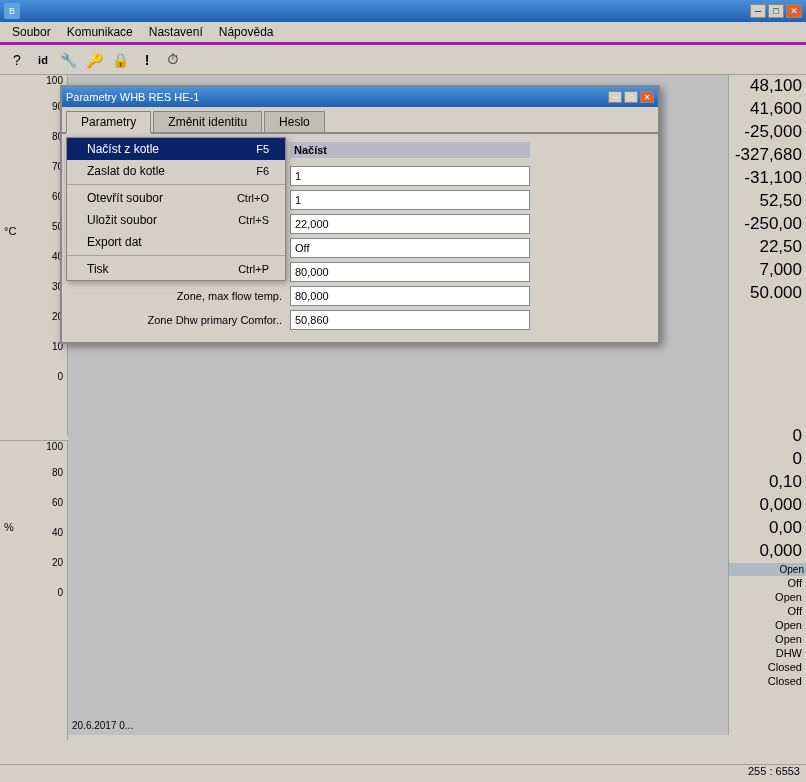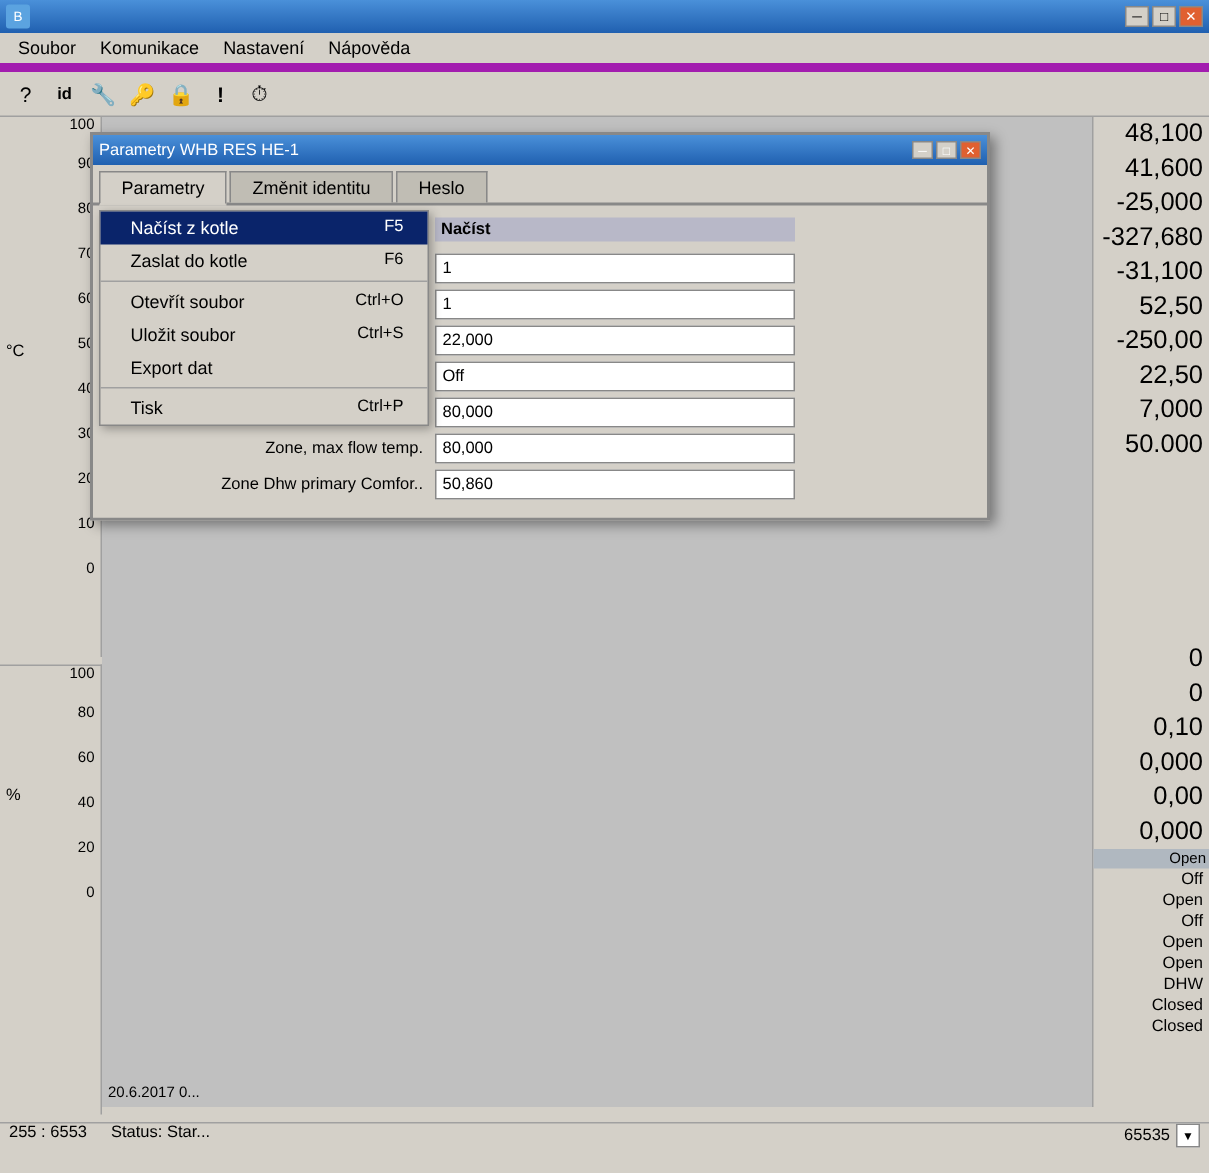--- a/index.html
+++ b/index.html
@@ -57,21 +57,21 @@
     }
     .title-btn.close { background: #e06030; color: white; }
 
     
     .menu-bar {
       background: #d4d0c8;
       height: 22px;
       display: flex;
       align-items: center;
       padding: 10px 4px;
-      border-bottom: 6px solid #a21caf;
+      border-bottom: 3px solid #a21caf;
     }
     .menu-item {
       padding: 2px 8px;
       font-size: 12px;
       cursor: pointer;
     }
 
     
     .toolbar {
       background: #d4d0c8;
@@ -112,28 +112,29 @@
       padding: 1px 4px;
       font-size: 11px;
     }
 
     
     .status-bar {
       position: absolute;
       bottom: 0;
       left: 0;
       right: 0;
-      height: 34px;
+      height: 18px;
       background: #d4d0c8;
       border-top: 1px solid #a0a0a0;
       display: flex;
-      align-items: flex-start;
+      align-items: flex-end;
       padding: 0 6px;
       font-size: 11px;
       gap: 16px;
+      flex-direction: column;
     }
     .status-bar-right {
       margin-left: auto;
       display: flex;
       align-items: center;
       gap: 4px;
     }
     .status-bar-dropdown {
       width: 16px;
       height: 16px;
@@ -214,20 +215,21 @@
       left: 4px;
       background: #d4d0c8;
       border: 1px solid #888;
       box-shadow: 2px 2px 6px rgba(0,0,0,0.3);
       z-index: 200;
       min-width: 220px;
     }
     .dropdown-item {
       display: flex;
       justify-content: space-between;
+      align-items: center;
       padding: 4px 16px 4px 20px;
       font-size: 12px;
       cursor: pointer;
       color: #000;
     }
     .dropdown-item:hover, .dropdown-item.highlighted {
       background: #0a246a;
       color: white;
     }
     .dropdown-item.highlighted {

